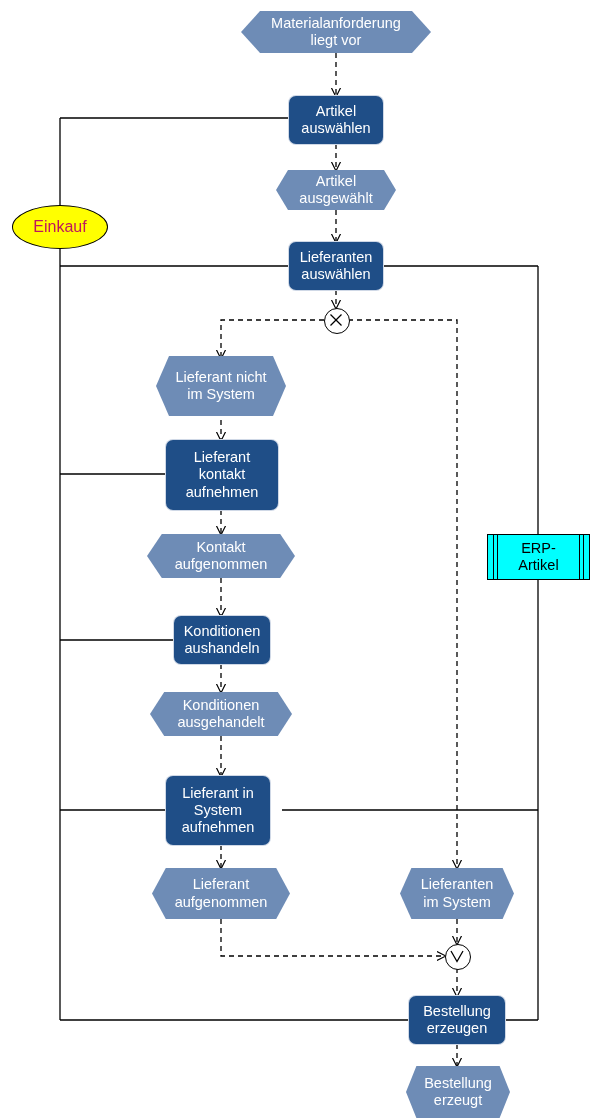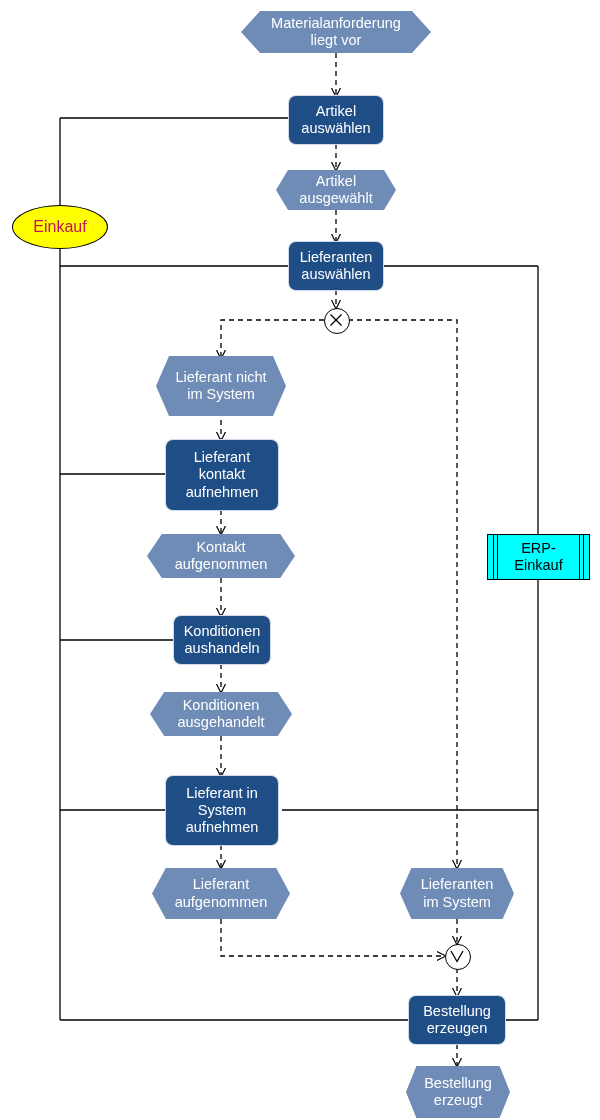--- a/index.html
+++ b/index.html
@@ -142,31 +142,31 @@
   <div class="node function nline" style="left:289px;top:242px;width:94px;height:48px;">Lieferanten
 auswählen</div>
 
   <div class="node function nline" style="left:166px;top:440px;width:112px;height:70px;">Lieferant
 kontakt
 aufnehmen</div>
 
   <div class="node function nline" style="left:174px;top:616px;width:96px;height:48px;">Konditionen
 aushandeln</div>
 
-  <div class="node function nline" style="left:166px;top:776px;width:112px;height:69px;">Lieferant in
+  <div class="node function nline" style="left:166px;top:776px;width:104px;height:69px;">Lieferant in
 System
 aufnehmen</div>
 
   <div class="node function nline" style="left:409px;top:996px;width:96px;height:48px;">Bestellung
 erzeugen</div>
 
   <div class="node orgunit" style="left:12px;top:205px;width:96px;height:44px;">Einkauf</div>
 
   <div class="node system" style="left:487px;top:534px;width:103px;height:46px;position:absolute;">
     <span class="bar bl"></span>
     <span class="bar bl2"></span>
     <span class="bar br"></span>
     <span class="bar br2"></span>
     <span class="sys-label nline">ERP-
-Einkauf</span>
+Artikel</span>
   </div>
 
 </div>
 
 </body></html>

